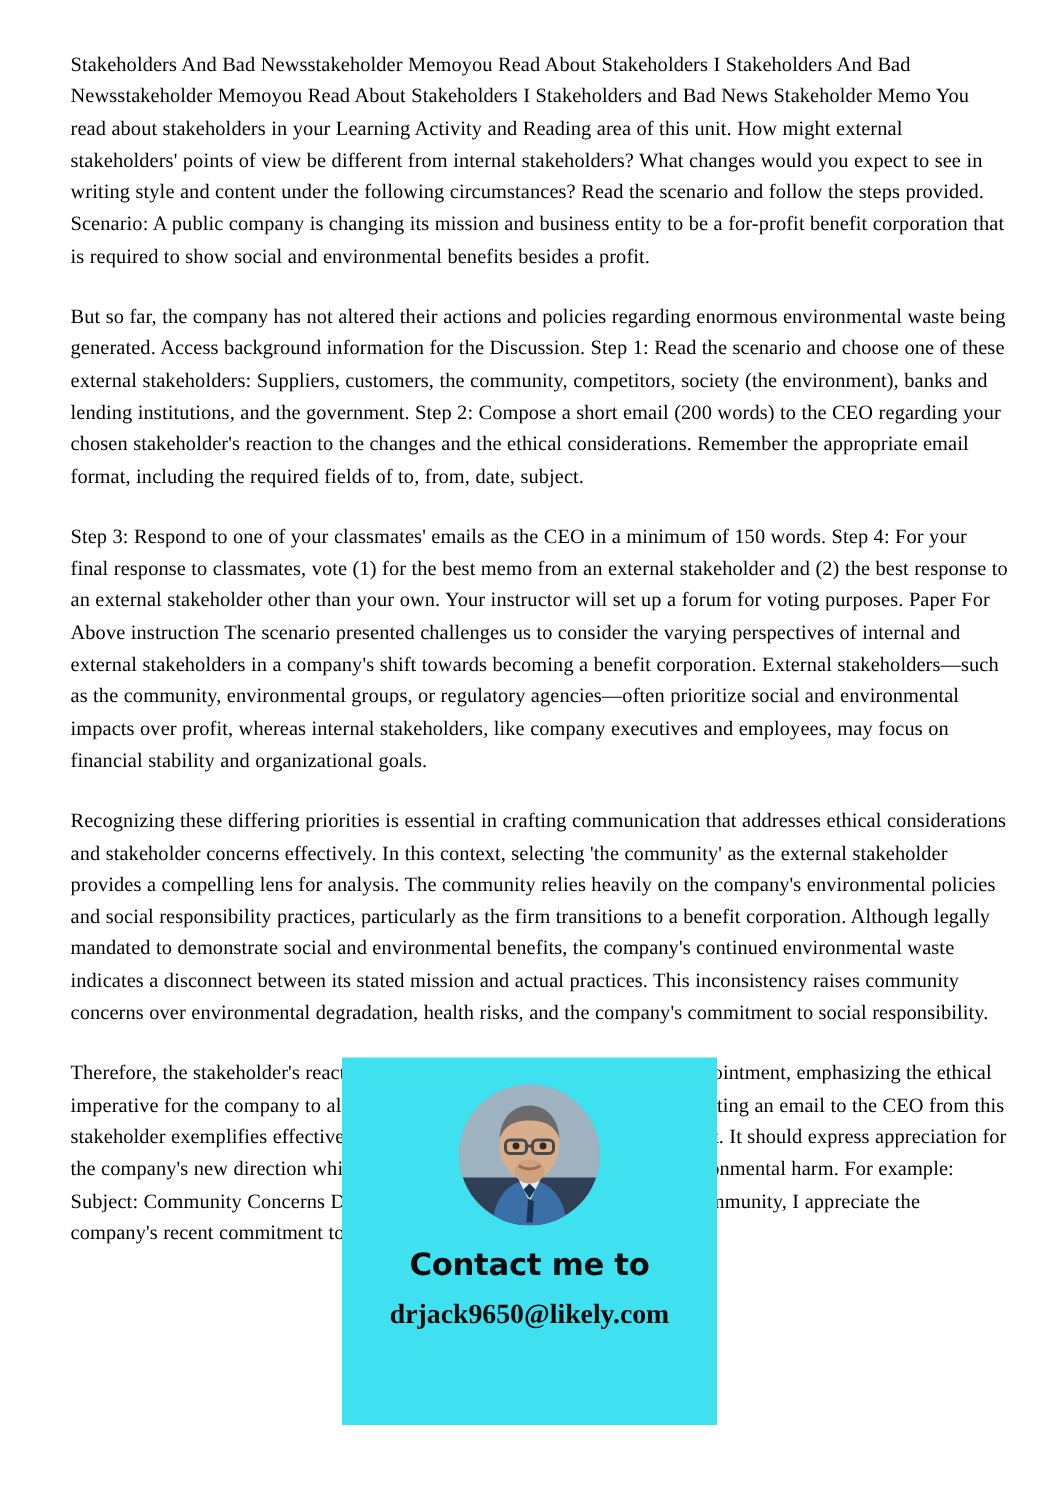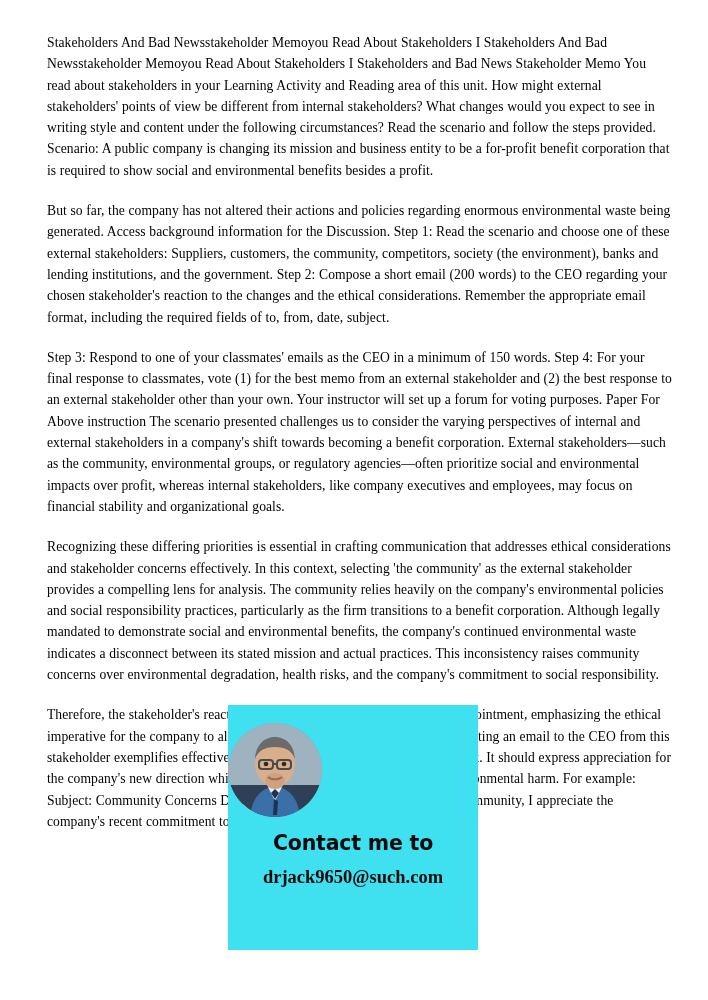--- a/index.html
+++ b/index.html
@@ -41,20 +41,21 @@
   
   .overlay-card {
     position: absolute;
     left: 228px;
     top: 705px;
     width: 250px;
     height: 245px;
     background: #3fe0f0;
     display: flex;
     flex-direction: column;
+    align-items: center;
     box-sizing: border-box;
     padding-top: 18px;
   }
   .avatar {
     width: 94px;
     height: 94px;
     border-radius: 50%;
     overflow: hidden;
     background: #8fa6b8;
     position: relative;
@@ -115,16 +116,16 @@
           <rect x="31" y="37" width="14" height="9" rx="3" fill="none" stroke="#4a4a4a" stroke-width="2"></rect>
           <rect x="49" y="37" width="14" height="9" rx="3" fill="none" stroke="#4a4a4a" stroke-width="2"></rect>
           <line x1="45" y1="41" x2="49" y2="41" stroke="#4a4a4a" stroke-width="2"></line>
           <circle cx="38" cy="41" r="2.3" fill="#33281f"></circle>
           <circle cx="56" cy="41" r="2.3" fill="#33281f"></circle>
           <path d="M40 54 C43 57 51 57 54 54" stroke="#9a6f55" stroke-width="2" fill="none"></path>
         </g>
       </svg>
     </div>
     <div class="overlay-line first">Contact me to</div>
-    <div class="overlay-email">drjack9650@such.com</div>
+    <div class="overlay-email">drjack9650@likely.com</div>
   </div>
 
 </div>
 
 </body></html>

